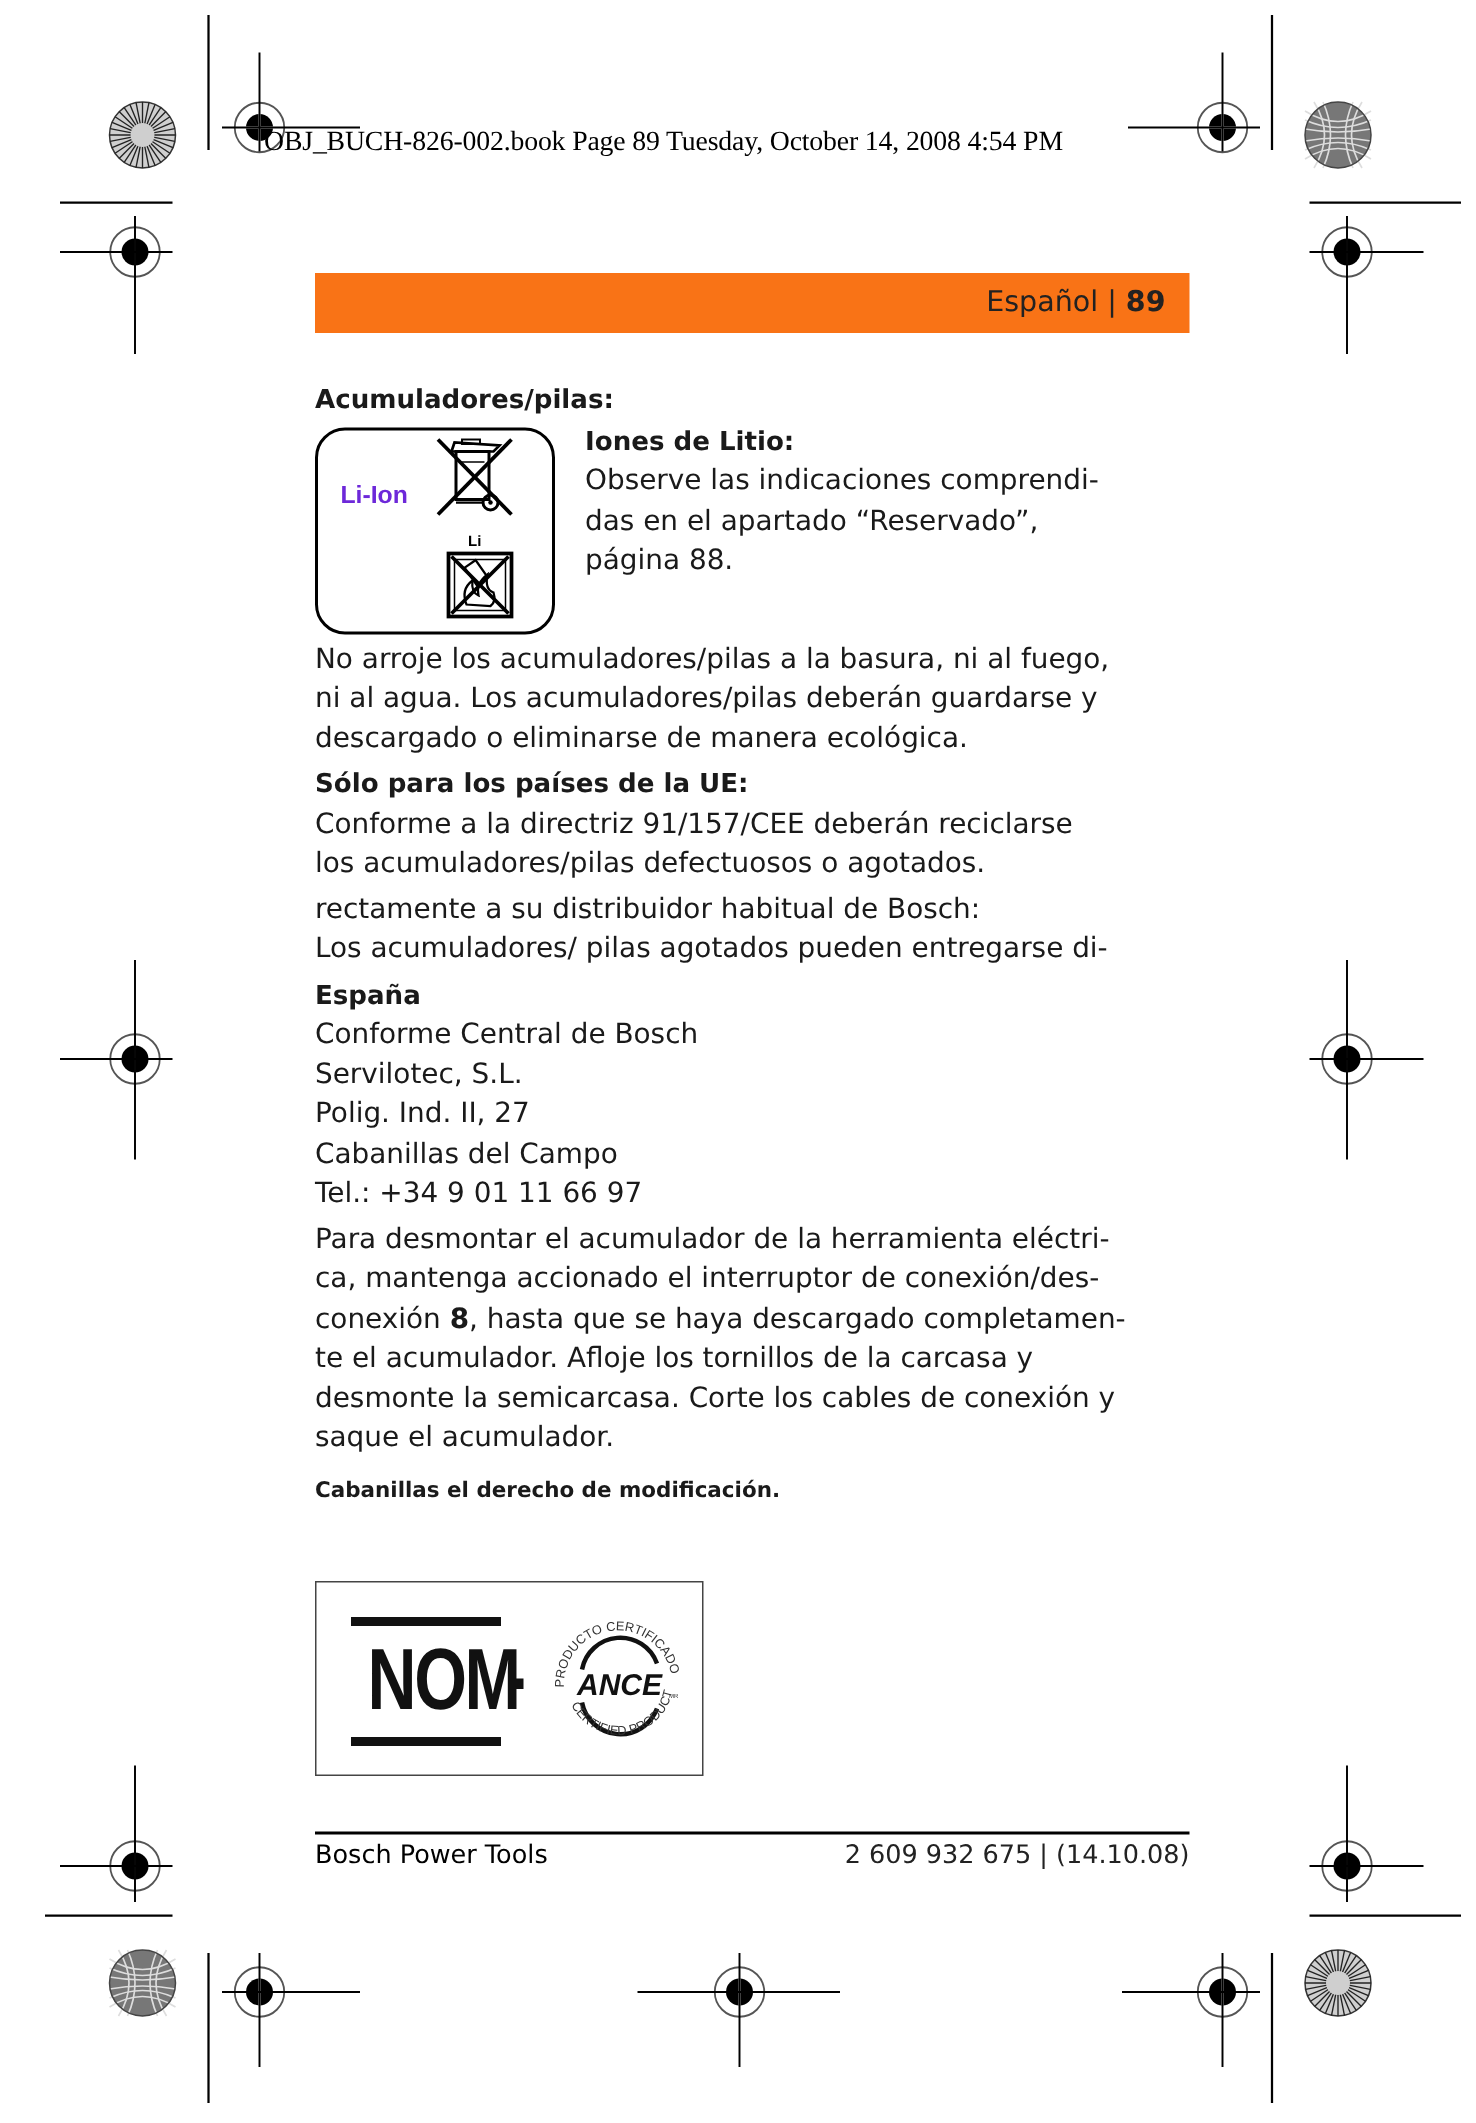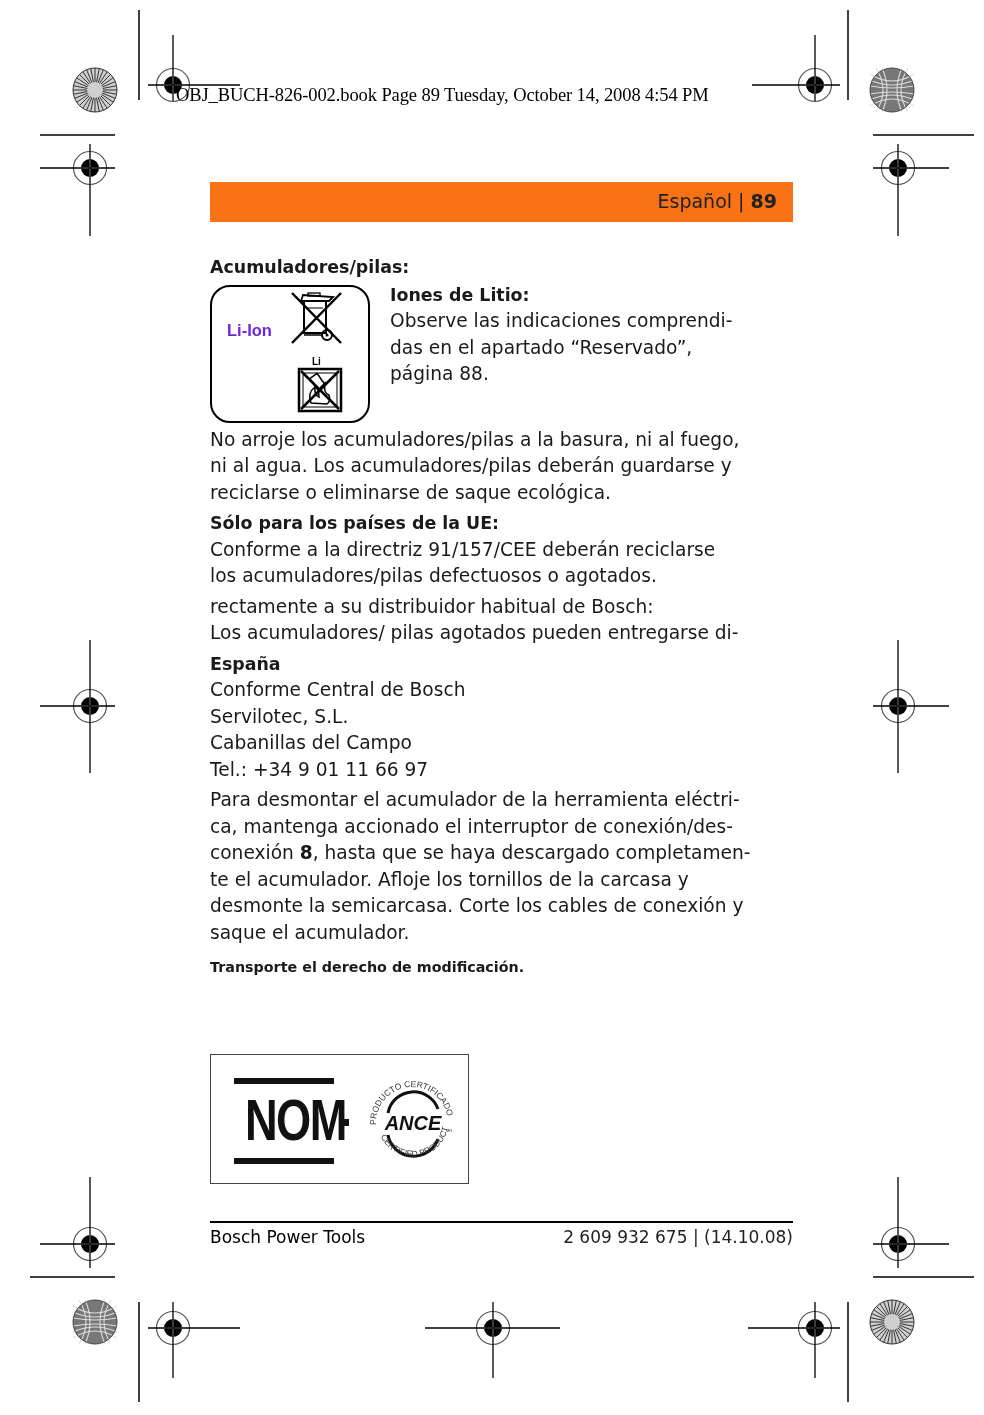--- a/index.html
+++ b/index.html
@@ -176,52 +176,53 @@
       <div class="h-bold">Iones de Litio:</div>
       <div class="p">Observe las indicaciones comprendi-</div>
       <div class="p">das en el apartado “Reservado”,</div>
       <div class="p">página 88.</div>
     </div>
   </div>
 
   <div>
     <div class="p">No arroje los acumuladores/pilas a la basura, ni al fuego,</div>
     <div class="p">ni al agua. Los acumuladores/pilas deberán guardarse y</div>
-    <div class="p">reciclarse o eliminarse de saque ecológica.</div>
+    <div class="p">descargado o eliminarse de manera ecológica.</div>
   </div>
 
   <div class="h-bold gap">Sólo para los países de la UE:</div>
   <div>
     <div class="p">Conforme a la directriz 91/157/CEE deberán reciclarse</div>
     <div class="p">los acumuladores/pilas defectuosos o agotados.</div>
   </div>
 
   <div class="gap">
     <div class="p">rectamente a su distribuidor habitual de Bosch:</div>
     <div class="p">Los acumuladores/ pilas agotados pueden entregarse di-</div>
   </div>
 
   <div class="h-bold gap">España</div>
   <div>
     <div class="p">Conforme Central de Bosch</div>
     <div class="p">Servilotec, S.L.</div>
+    <div class="p">Polig. Ind. II, 27</div>
     <div class="p">Cabanillas del Campo</div>
     <div class="p">Tel.: +34 9 01 11 66 97</div>
   </div>
 
   <div class="gap">
     <div class="p">Para desmontar el acumulador de la herramienta eléctri-</div>
     <div class="p">ca, mantenga accionado el interruptor de conexión/des-</div>
     <div class="p"><span>conexión </span><b>8</b><span>, hasta que se haya descargado completamen-</span></div>
     <div class="p">te el acumulador. Afloje los tornillos de la carcasa y</div>
     <div class="p">desmonte la semicarcasa. Corte los cables de conexión y</div>
     <div class="p">saque el acumulador.</div>
   </div>
 
-  <div class="fine">Transporte el derecho de modificación.</div>
+  <div class="fine">Cabanillas el derecho de modificación.</div>
 </div>
 
 <div class="nom-box">
   <div class="abs" style="left:23px;top:23px;width:100px;height:86px;">
     <div class="abs" style="left:0;top:0;width:100px;height:6px;background:#111;"></div>
     <div class="abs" style="left:0;top:4px;width:100px;text-align:center;font-family:'Liberation Sans',sans-serif;font-weight:bold;font-size:58px;line-height:76px;letter-spacing:-2px;transform:scaleX(0.78);transform-origin:center;color:#111;">NOM</div>
     <div class="abs" style="left:0;top:80px;width:100px;height:6px;background:#111;"></div>
   </div>
   <div class="abs" style="left:131px;top:64px;width:7px;height:7px;background:#111;"></div>
   <svg class="abs" style="left:155px;top:22px" width="96" height="92" viewBox="0 0 96 92">

